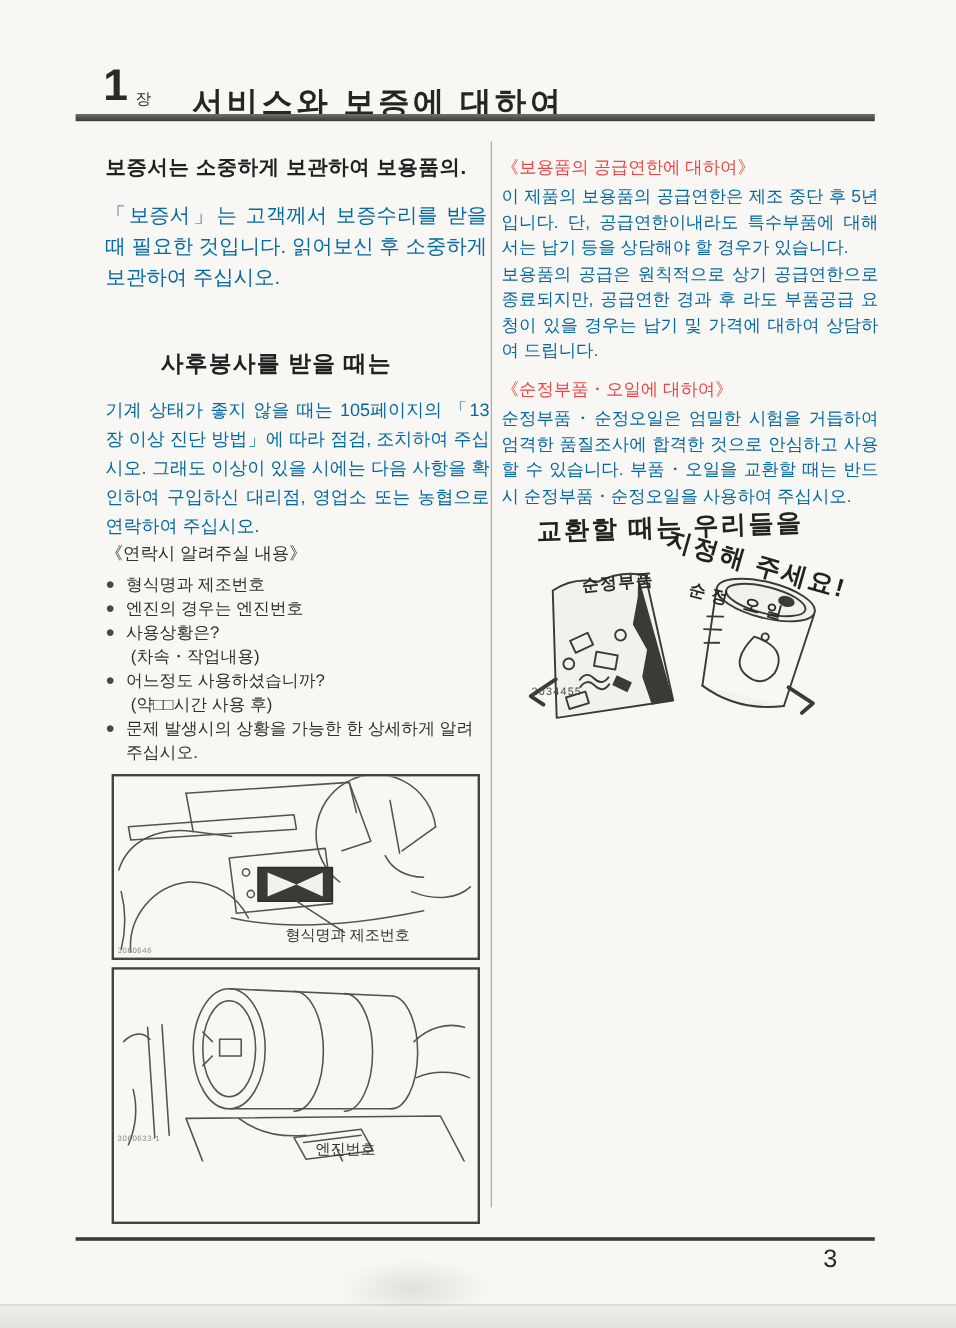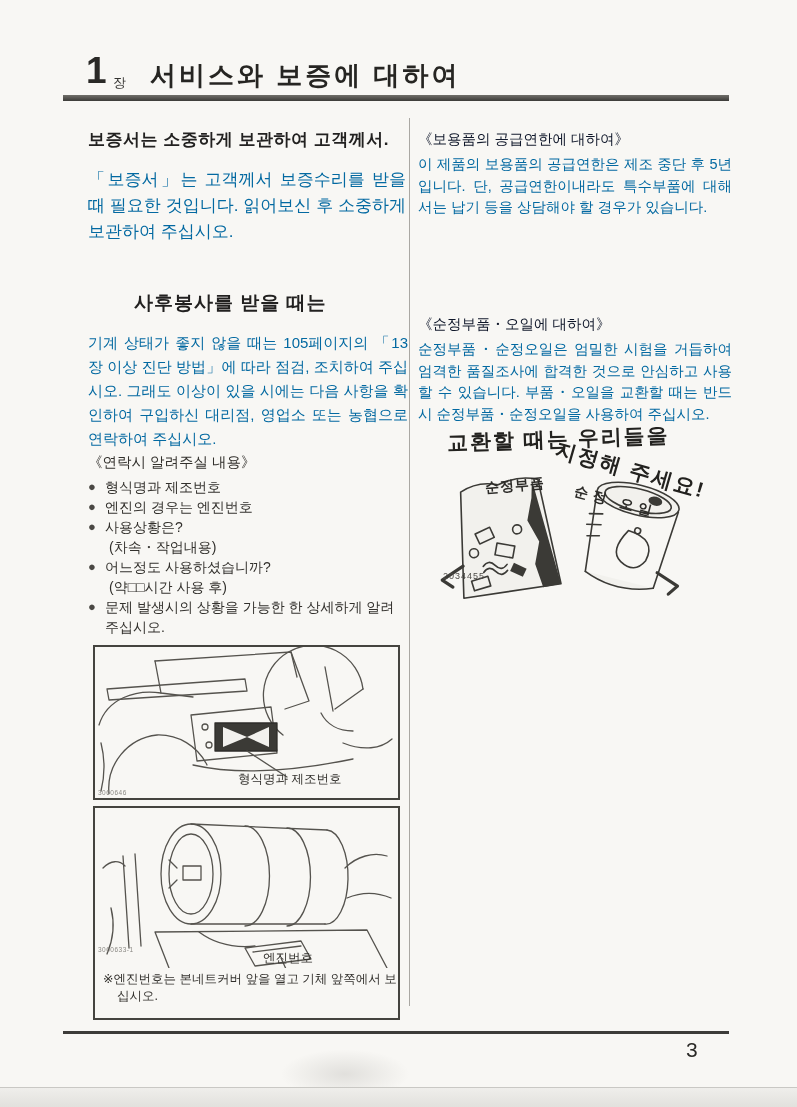--- a/index.html
+++ b/index.html
@@ -5,38 +5,38 @@
   html,body{margin:0;padding:0;background:#ffffff;}
   .page{
     position:relative;width:797px;height:1107px;overflow:hidden;
     background:#f8f7f4;
     font-family:"Liberation Sans","DejaVu Sans",sans-serif;
     color:#2f2d2a;
   }
   
   .chapter-num{position:absolute;left:86px;top:52px;font-size:37px;font-weight:bold;color:#2a2926;line-height:1;}
   .chapter-suffix{position:absolute;left:113px;top:74px;font-size:13px;color:#33322f;}
-  .page-title{position:absolute;left:150px;top:58px;margin:0;font-size:26px;font-weight:bold;letter-spacing:3px;color:#262522;white-space:nowrap;}
+  .page-title{position:absolute;left:150px;top:58px;margin:10px;font-size:26px;font-weight:bold;letter-spacing:3px;color:#262522;white-space:nowrap;}
   .title-rule{position:absolute;left:63px;top:95px;width:666px;height:6px;background:linear-gradient(#716f6a,#3c3b38);}
   
   .v-divider{position:absolute;left:409px;top:118px;width:1px;height:888px;background:#aaa8a3;}
   .h2-left{position:absolute;margin:0;font-weight:bold;color:#222120;white-space:nowrap;}
   .heading-warranty{left:88px;top:128px;font-size:17px;letter-spacing:.5px;}
   .heading-service{left:88px;top:290px;font-size:19px;letter-spacing:1px;margin-left:46px;}
   .body-text{margin:0;text-align:justify;word-break:break-all;color:#0369a1;}
   .warranty-body{position:absolute;left:88px;top:167px;width:318px;font-size:17px;line-height:26px;}
   .service-body{position:absolute;left:88px;top:331px;width:320px;font-size:15px;line-height:24px;}
   
   .checklist{position:absolute;left:88px;top:452px;width:322px;font-size:14px;line-height:20px;color:#32302c;}
   .checklist-title{font-size:14.5px;margin-bottom:5px;}
   .li{display:flex;align-items:flex-start;}
   .bullet{width:17px;flex:0 0 17px;color:#4a4844;font-size:13px;line-height:20px;}
   .li-sub{padding-left:21px;}
   
-  .r-heading{position:absolute;margin:0;font-size:14.5px;font-weight:normal;color:#0f172a;white-space:nowrap;}
+  .r-heading{position:absolute;margin:0;font-size:14.5px;font-weight:normal;color:#ef4444;white-space:nowrap;}
   .rh1{left:418px;top:130px;}
   .rh2{left:418px;top:315px;}
   .r-body{position:absolute;width:314px;font-size:14.5px;line-height:21.5px;}
   .rb1{left:418px;top:154px;}
   .rb2{left:418px;top:339px;}
   .r-body p{margin:0;text-align:justify;word-break:break-all;}
   
   .cartoon{position:absolute;left:425px;top:425px;width:315px;height:185px;}
   .cartoon-line1{position:absolute;left:22px;top:0;font-size:21px;font-weight:bold;letter-spacing:2px;transform:rotate(-2deg);white-space:nowrap;color:#23221f;}
   .cartoon-line2{position:absolute;left:128px;top:31px;font-size:21px;font-weight:bold;letter-spacing:2px;transform:rotate(16deg);white-space:nowrap;color:#23221f;}
@@ -68,21 +68,21 @@
 
 <div class="page">
 
   <div class="chapter-num">1</div>
   <div class="chapter-suffix">장</div>
   <h1 class="page-title">서비스와 보증에 대하여</h1>
   <div class="title-rule"></div>
 
   <div class="v-divider"></div>
 
-  <h2 class="h2-left heading-warranty">보증서는 소중하게 보관하여 고객께서.</h2>
+  <h2 class="h2-left heading-warranty">보증서는 소중하게 보관하여 보용품의.</h2>
   <p class="body-text warranty-body">「보증서」는 고객께서 보증수리를 받을 때 필요한 것입니다. 읽어보신 후 소중하게 보관하여 주십시오.</p>
 
   <h2 class="h2-left heading-service">사후봉사를 받을 때는</h2>
   <p class="body-text service-body">기계 상태가 좋지 않을 때는 105페이지의 「13장 이상 진단 방법」에 따라 점검, 조치하여 주십시오. 그래도 이상이 있을 시에는 다음 사항을 확인하여 구입하신 대리점, 영업소 또는 농협으로 연락하여 주십시오.</p>
 
   <div class="checklist">
     <div class="checklist-title">《연락시 알려주실 내용》</div>
     <div class="li">
       <span class="bullet">●</span>
       <span>형식명과 제조번호</span>
@@ -146,27 +146,27 @@
       <path d="M60,124 L272,122 L292,160 M60,124 L74,160"></path>
       <path d="M104,124 C120,136 140,140 160,138"></path>
       <polygon points="150,140 206,133 216,151 160,158"></polygon>
       <path d="M158,144 L206,138"></path>
       <path d="M186,150 L196,172"></path>
       <path d="M250,60 C262,48 278,44 292,48"></path>
       <path d="M252,90 C266,84 282,84 296,90"></path>
       <path d="M16,100 C20,116 18,132 12,146"></path>
     </svg>
     <span class="fig-caption fig2-caption">엔진번호</span>
-    <div class="fig-note">※엔진번호는 본네트커버 앞을 열고 기체 앞쪽에서 보십시오.</div>
     <span class="fig-code fig2-code">3060633-1</span>
   </div>
 
   <h3 class="r-heading rh1">《보용품의 공급연한에 대하여》</h3>
   <div class="r-body rb1">
     <p class="body-text">이 제품의 보용품의 공급연한은 제조 중단 후 5년입니다. 단, 공급연한이내라도 특수부품에 대해서는 납기 등을 상담해야 할 경우가 있습니다.</p>
+    <p class="body-text">보용품의 공급은 원칙적으로 상기 공급연한으로 종료되지만, 공급연한 경과 후 라도 부품공급 요청이 있을 경우는 납기 및 가격에 대하여 상담하여 드립니다.</p>
   </div>
 
   <h3 class="r-heading rh2">《순정부품・오일에 대하여》</h3>
   <div class="r-body rb2">
     <p class="body-text">순정부품・순정오일은 엄밀한 시험을 거듭하여 엄격한 품질조사에 합격한 것으로 안심하고 사용할 수 있습니다. 부품・오일을 교환할 때는 반드시 순정부품・순정오일을 사용하여 주십시오.</p>
   </div>
 
   <div class="cartoon">
     <span class="cartoon-line1">교환할 때는 우리들을</span>
     <span class="cartoon-line2">지정해 주세요!</span>

